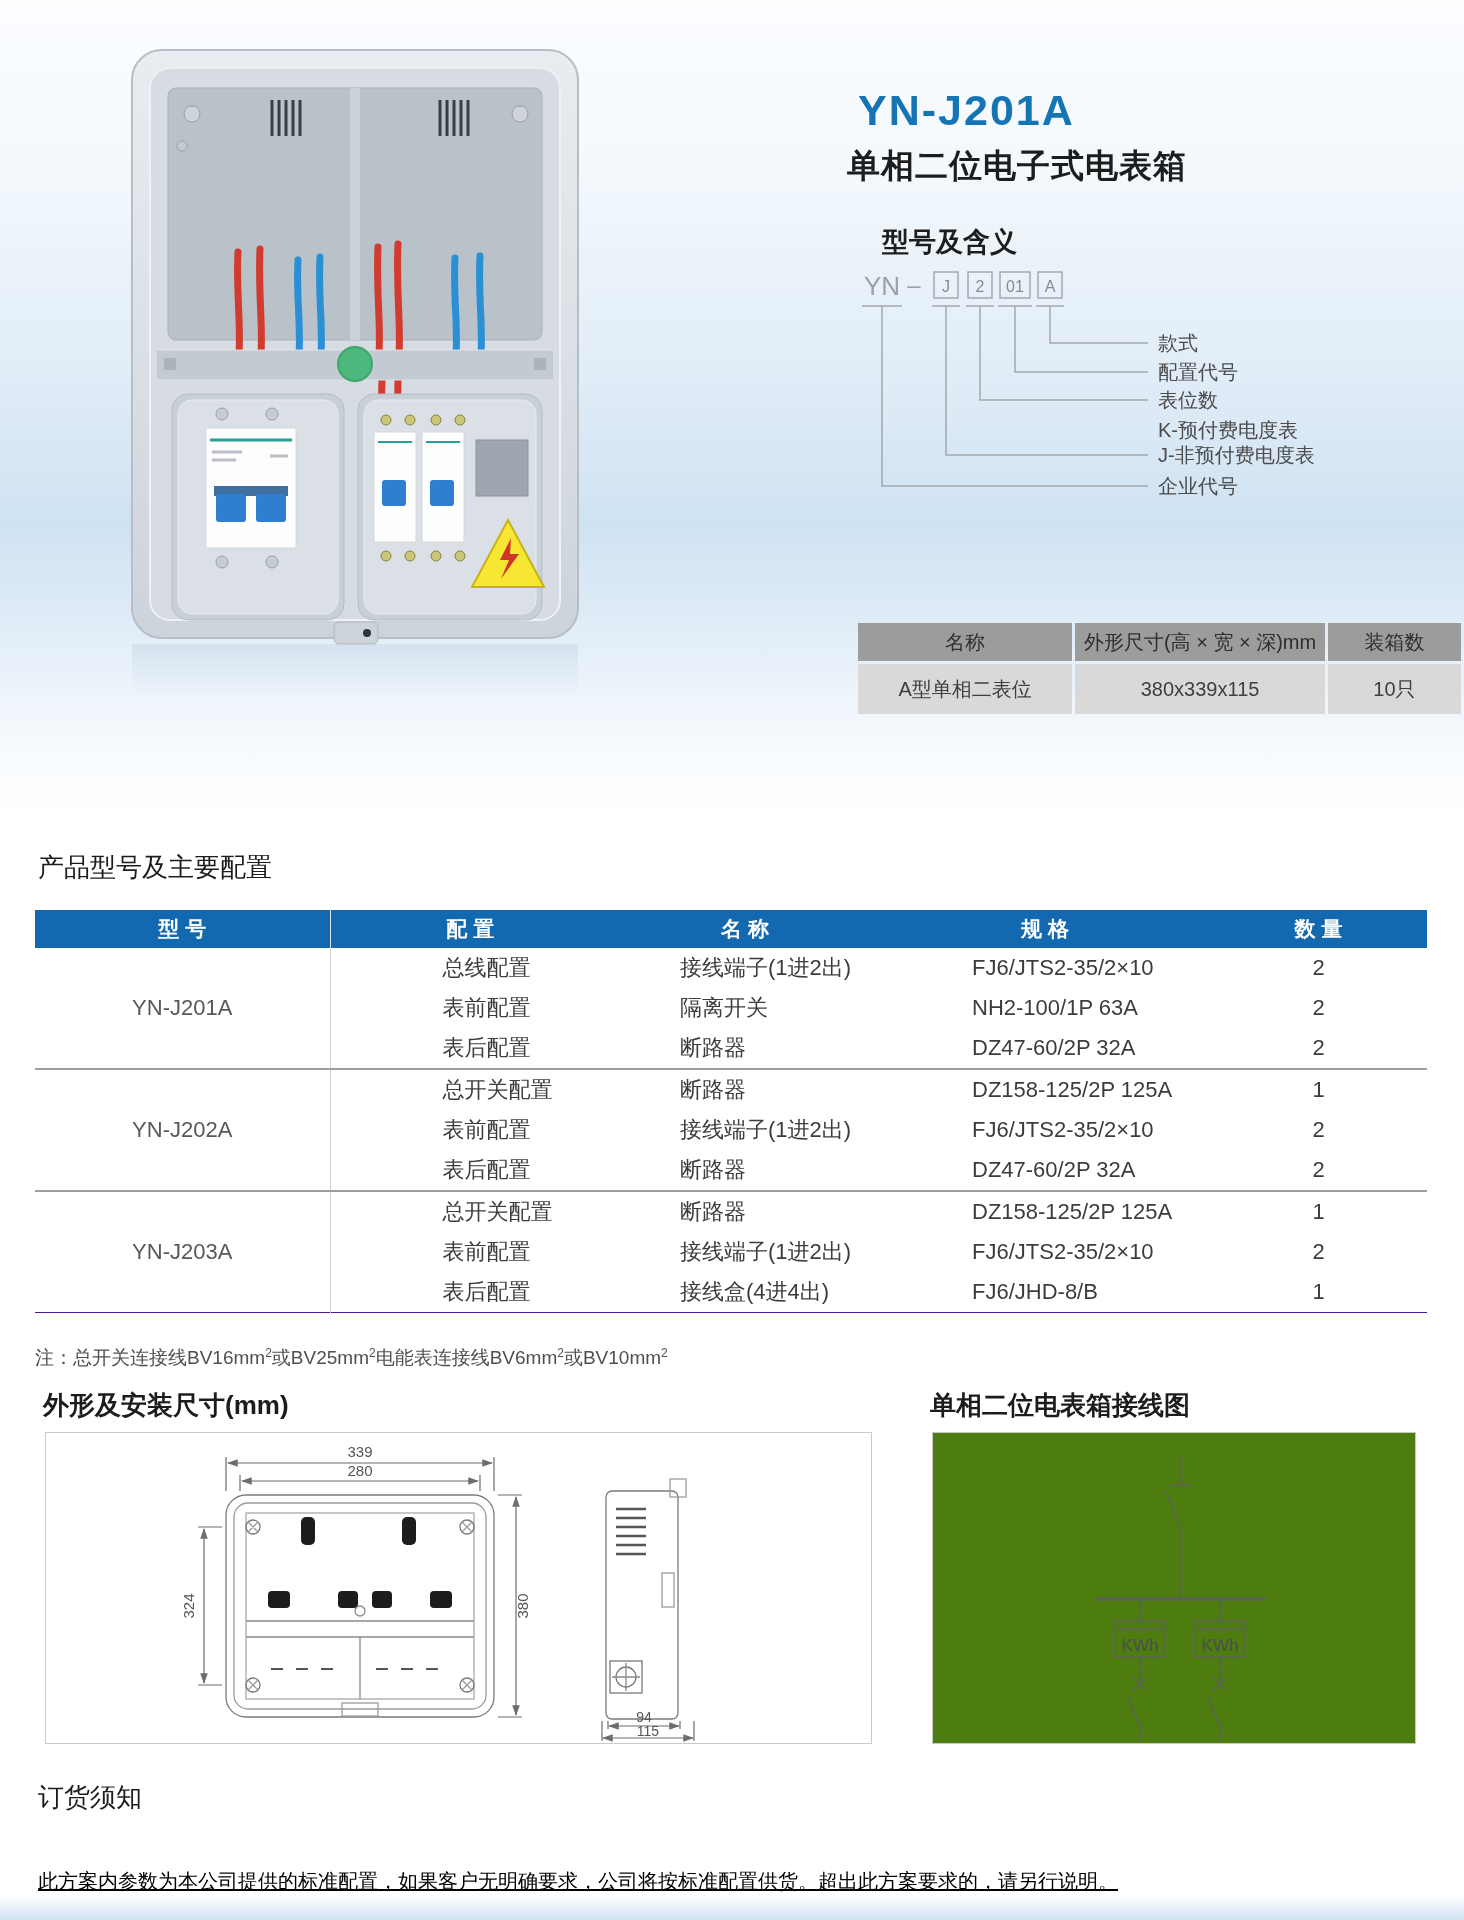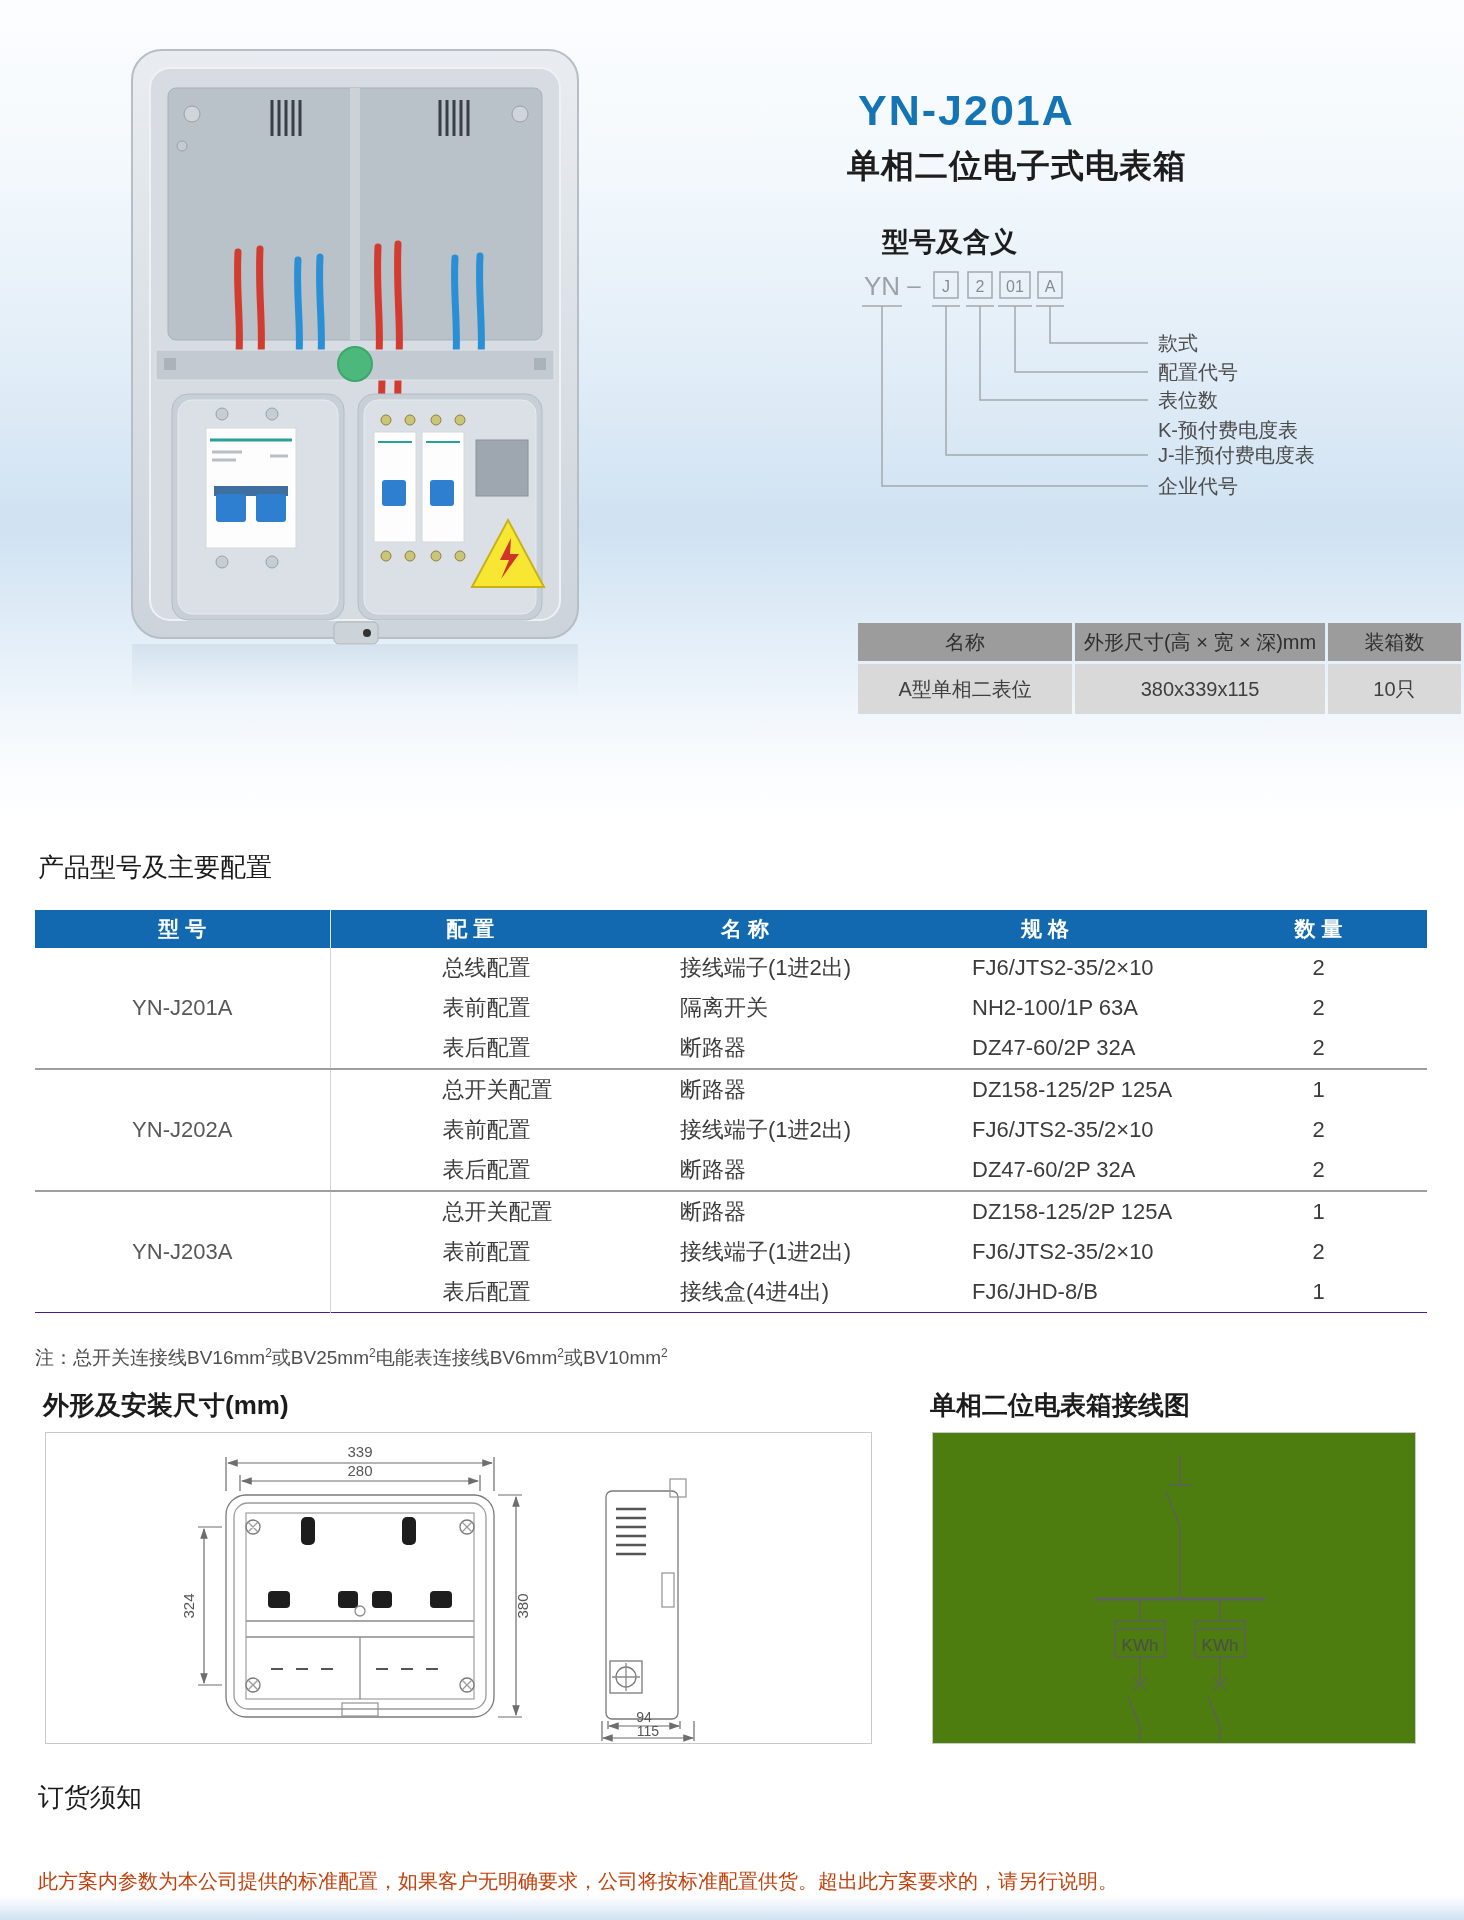--- a/index.html
+++ b/index.html
@@ -31,21 +31,21 @@
   .c-qty{text-align:center;}
   .note{position:absolute;left:35px;top:1326px;font-size:19px;color:#4f4f4f;}
   .note sup{font-size:12px;}
   
   .dim-heading{position:absolute;left:43px;top:1388px;font-size:26px;font-weight:700;color:#1c1c1c;}
   .wire-heading{position:absolute;left:930px;top:1388px;font-size:26px;font-weight:700;color:#1c1c1c;}
   .dim-box{position:absolute;left:45px;top:1432px;width:825px;height:310px;border:1px solid #c9c9c9;background:#fff;}
   .wire-box{position:absolute;left:932px;top:1432px;width:482px;height:310px;border:1px solid #c9c9c9;background:#4d7c0f;}
   
   .order-heading{position:absolute;left:38px;top:1780px;font-size:26px;font-weight:400;color:#1c1c1c;}
-  .order-body{position:absolute;left:38px;top:1848px;width:1380px;font-size:20px;color:#c2410c;}
+  .order-body{position:absolute;left:38px;top:1848px;width:1380px;font-size:20px;color:#000000;text-decoration:underline;}
   .footer-strip{position:absolute;left:0;bottom:0;width:1464px;height:24px;
         background:linear-gradient(180deg,rgba(255,255,255,0) 0%,#cfe2f2 100%);}
   svg text{font-family:"Liberation Sans",sans-serif;}
 </style>
 </head>
 <body>
 
 <div class="page">
 
   <div class="hero">

